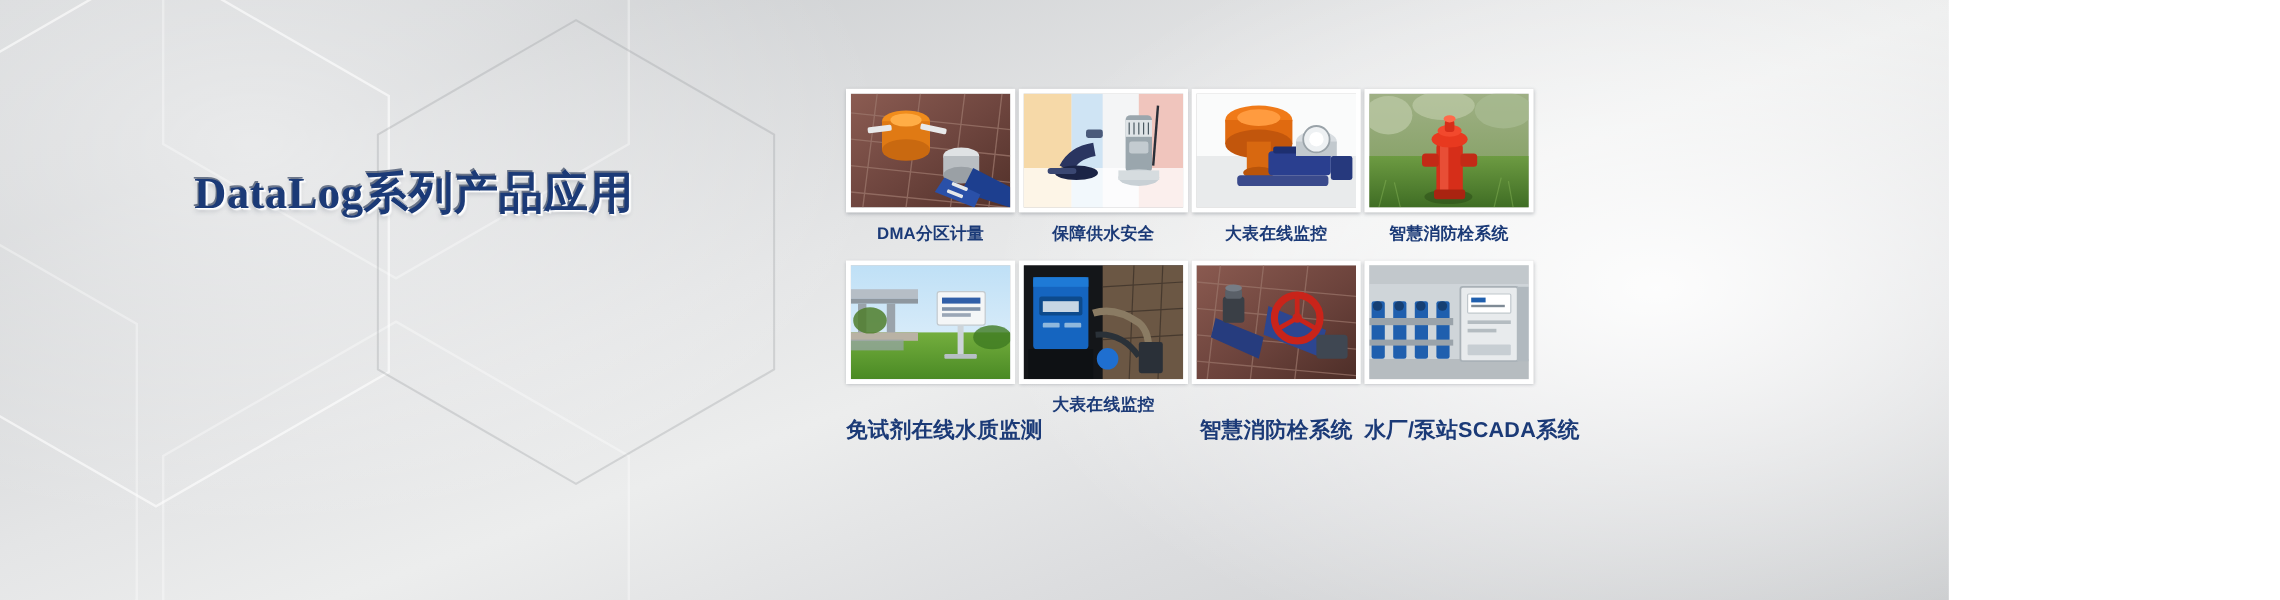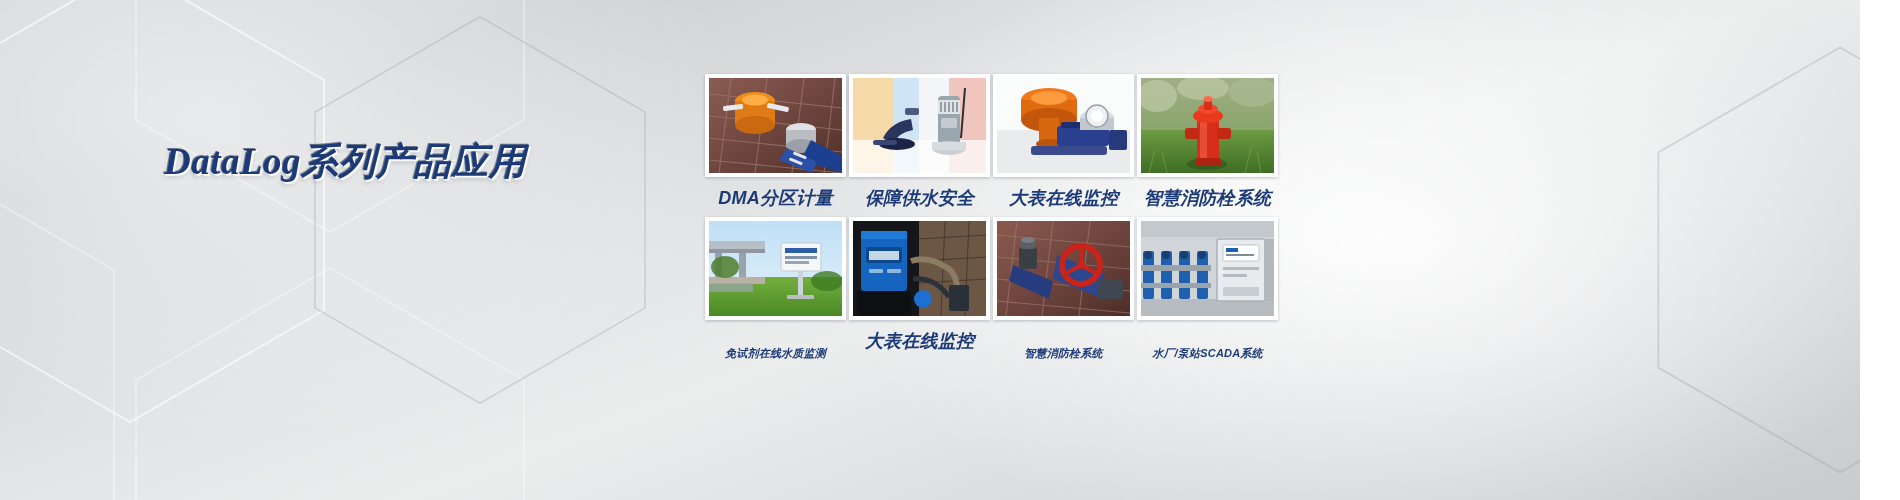--- a/index.html
+++ b/index.html
@@ -6,28 +6,27 @@
     margin: 0;
     padding: 0;
     background: #ffffff;
   }
   body {
     font-family: "Liberation Sans", "DejaVu Sans", sans-serif;
   }
 
   #banner {
     position: relative;
-    width: 1860px;
+    width: 1624px;
     height: 500px;
     overflow: hidden;
     background:
       radial-gradient(ellipse 900px 520px at 1380px 240px, rgba(255,255,255,0.92) 0%, rgba(255,255,255,0.0) 62%),
       radial-gradient(ellipse 760px 460px at 210px 120px, rgba(255,255,255,0.55) 0%, rgba(255,255,255,0.0) 70%),
       linear-gradient(160deg, #d2d4d6 0%, #cfd1d3 18%, #e4e5e6 42%, #eceded 55%, #dcdddf 74%, #c9cbcd 100%);
-    font-style: italic;
   }
 
   
   .hex-layer {
     position: absolute;
     inset: 0;
     pointer-events: none;
   }
 
   .hexsvg { position: absolute; }
@@ -91,26 +90,26 @@
     background: #cfcfcf;
     box-shadow: 0 1px 3px rgba(40,50,65,0.28);
     overflow: hidden;
     position: relative;
   }
   .thumb svg { display: block; width: 100%; height: 100%; }
   .caption {
     margin-top: 9px;
     text-align: center;
     color: #1b3a77;
-    font-size: 18px;
+    font-size: 14px;
     font-weight: bold;
     white-space: nowrap;
     letter-spacing: 0.2px;
   }
-  .cap-wide { font-size: 11px; margin-top: 26px; }
+  .cap-wide { font-size: 18px; margin-top: 26px; }
 </style>
 </head>
 <body>
 
 <div id="banner">
 
   <div class="hex-layer">
     <svg class="hexsvg" style="left:-80px; top:-40px;" width="420" height="470" viewBox="0 0 420 470">
       <polygon points="210,8 404,120 404,350 210,462 16,350 16,120"></polygon>
     </svg>

